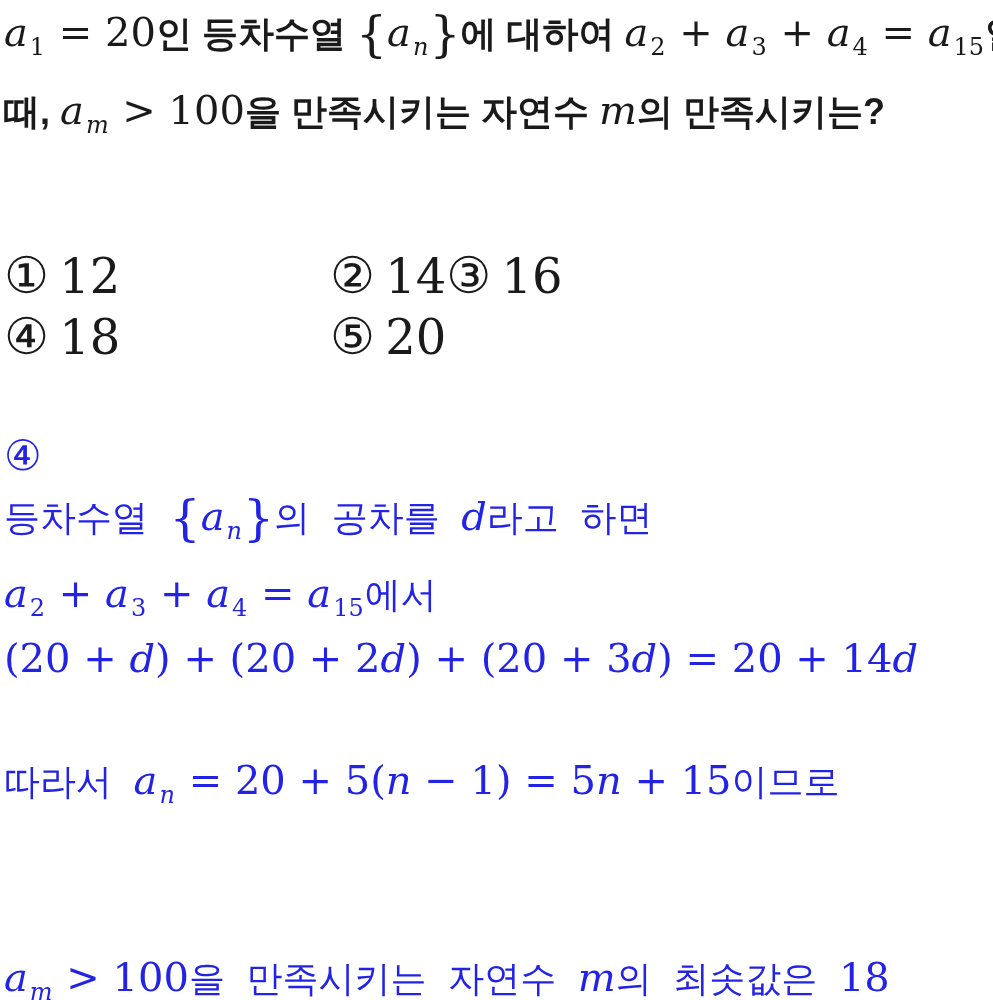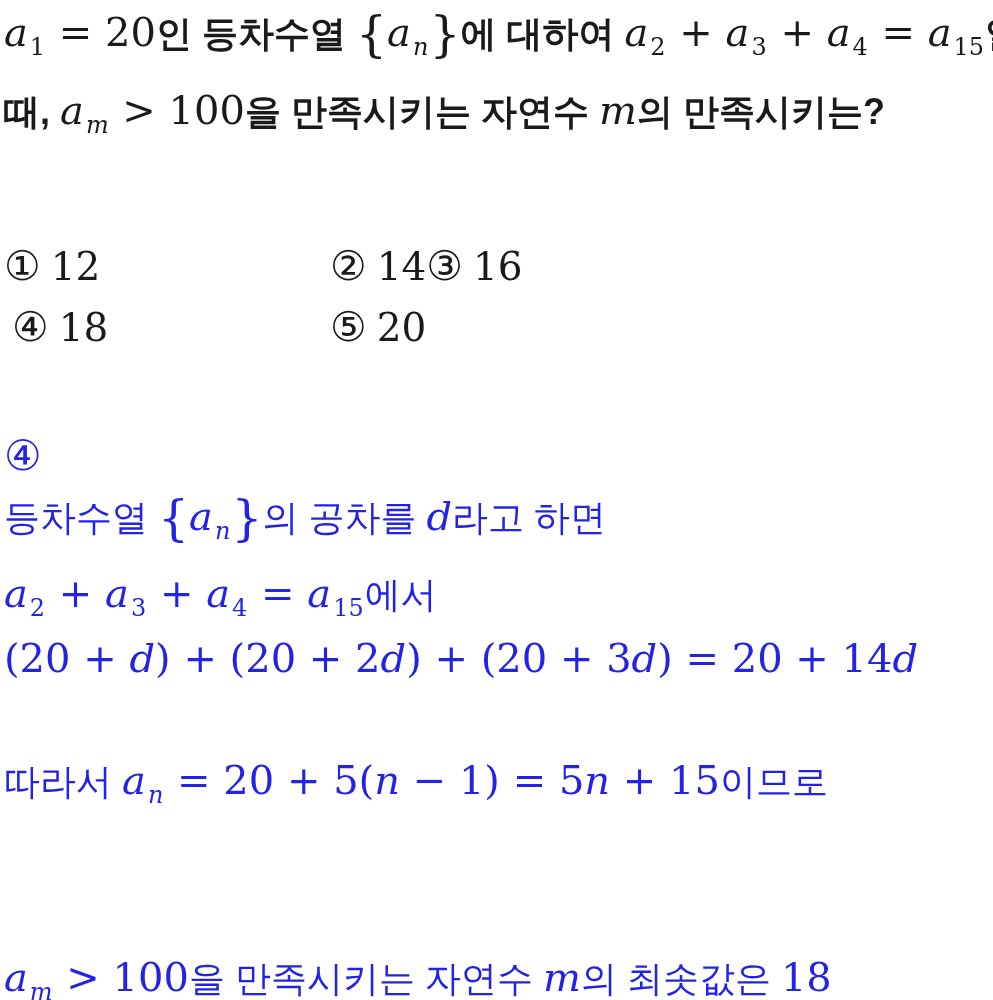--- a/index.html
+++ b/index.html
@@ -18,40 +18,40 @@
   
   .seg-r  { font-family:"DejaVu Serif", serif; }
   .seg-i  { font-family:"DejaVu Serif", serif; font-style:italic; }
   .seg-s  { font-family:"DejaVu Serif", serif; font-size:0.60em;
             vertical-align:-0.38em; margin-left:2px; margin-right:1px; }
   .seg-si { font-family:"DejaVu Serif", serif; font-style:italic; font-size:0.60em;
             vertical-align:-0.38em; margin-left:2px; margin-right:1px; }
   .seg-b  { font-family:"DejaVu Serif", serif; font-size:1.22em; vertical-align:-0.10em; }
   .seg-k  { font-family:"Liberation Sans", sans-serif; font-size:0.90em; }
   .problem .seg-k { font-weight:700; }
-  .solution .seg-k { font-weight:400; }
+  .solution .seg-k { font-weight:400;font-family:Liberation Mono, monospace; }
   
-  .choice-cell { position:absolute; white-space:nowrap; font-size:39px; line-height:52px; color:var(--ink); }
+  .choice-cell { position:absolute; white-space:nowrap; font-size:48px; line-height:72px; color:var(--ink); }
   .choice .marker { font-family:"DejaVu Sans", sans-serif; font-size:1.05em; margin-right:10px; }
   .choice .cval   { font-family:"DejaVu Serif", serif; }
   
   .answer-line { position:absolute; left:4px; font-size:42px; line-height:52px;
                  font-family:"DejaVu Sans", sans-serif; color:var(--blue); }
 </style>
 </head>
 <body>
 
 <div class="page">
 
   <div class="line problem black" style="top:4px"><span class="seg-i">a</span><span class="seg-s">1</span><span class="seg-r"> = 20</span><span class="seg-k">인 등차수열 </span><span class="seg-b">{</span><span class="seg-i">a</span><span class="seg-si">n</span><span class="seg-b">}</span><span class="seg-k">에 대하여 </span><span class="seg-i">a</span><span class="seg-s">2</span><span class="seg-r"> + </span><span class="seg-i">a</span><span class="seg-s">3</span><span class="seg-r"> + </span><span class="seg-i">a</span><span class="seg-s">4</span><span class="seg-r"> = </span><span class="seg-i">a</span><span class="seg-s">15</span><span class="seg-k">일</span></div>
   <div class="line problem black" style="top:82px"><span class="seg-k">때, </span><span class="seg-i">a</span><span class="seg-si">m</span><span class="seg-r"> &gt; 100</span><span class="seg-k">을 만족시키는 자연수 </span><span class="seg-i">m</span><span class="seg-k">의 만족시키는?</span></div>
 
   <div class="choice-cell" style="top:240px; left:4px"><span class="choice"><span class="marker">①</span><span class="cval">12</span></span></div>
   <div class="choice-cell" style="top:240px; left:330px"><span class="choice"><span class="marker">②</span><span class="cval">14</span></span><span class="choice"><span class="marker">③</span><span class="cval">16</span></span></div>
-  <div class="choice-cell" style="top:301px; left:12px"><span class="choice"><span class="marker">④</span><span class="cval">18</span></span></div>
+  <div class="choice-cell" style="top:301px; left:4px"><span class="choice"><span class="marker">④</span><span class="cval">18</span></span></div>
   <div class="choice-cell" style="top:301px; left:330px"><span class="choice"><span class="marker">⑤</span><span class="cval">20</span></span></div>
 
   <div class="answer-line" style="top:430px">④</div>
 
   <div class="line solution blue" style="top:488px"><span class="seg-k">등차수열 </span><span class="seg-b">{</span><span class="seg-i">a</span><span class="seg-si">n</span><span class="seg-b">}</span><span class="seg-k">의 공차를 </span><span class="seg-i">d</span><span class="seg-k">라고 하면</span></div>
   <div class="line solution blue" style="top:565px"><span class="seg-i">a</span><span class="seg-s">2</span><span class="seg-r"> + </span><span class="seg-i">a</span><span class="seg-s">3</span><span class="seg-r"> + </span><span class="seg-i">a</span><span class="seg-s">4</span><span class="seg-r"> = </span><span class="seg-i">a</span><span class="seg-s">15</span><span class="seg-k">에서</span></div>
   <div class="line solution blue" style="top:630px"><span class="seg-r">(20 + </span><span class="seg-i">d</span><span class="seg-r">) + (20 + 2</span><span class="seg-i">d</span><span class="seg-r">) + (20 + 3</span><span class="seg-i">d</span><span class="seg-r">) = 20 + 14</span><span class="seg-i">d</span></div>
   <div class="line solution blue" style="top:752px"><span class="seg-k">따라서 </span><span class="seg-i">a</span><span class="seg-si">n</span><span class="seg-r"> = 20 + 5(</span><span class="seg-i">n</span><span class="seg-r"> − 1) = 5</span><span class="seg-i">n</span><span class="seg-r"> + 15</span><span class="seg-k">이므로</span></div>
   <div class="line solution blue" style="top:949px"><span class="seg-i">a</span><span class="seg-si">m</span><span class="seg-r"> &gt; 100</span><span class="seg-k">을 만족시키는 자연수 </span><span class="seg-i">m</span><span class="seg-k">의 최솟값은 </span><span class="seg-r">18</span></div>
 

